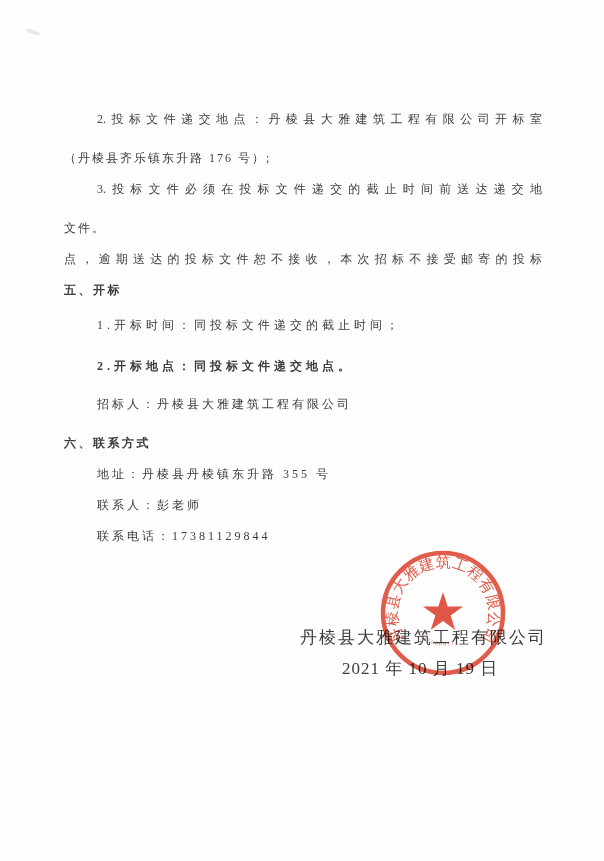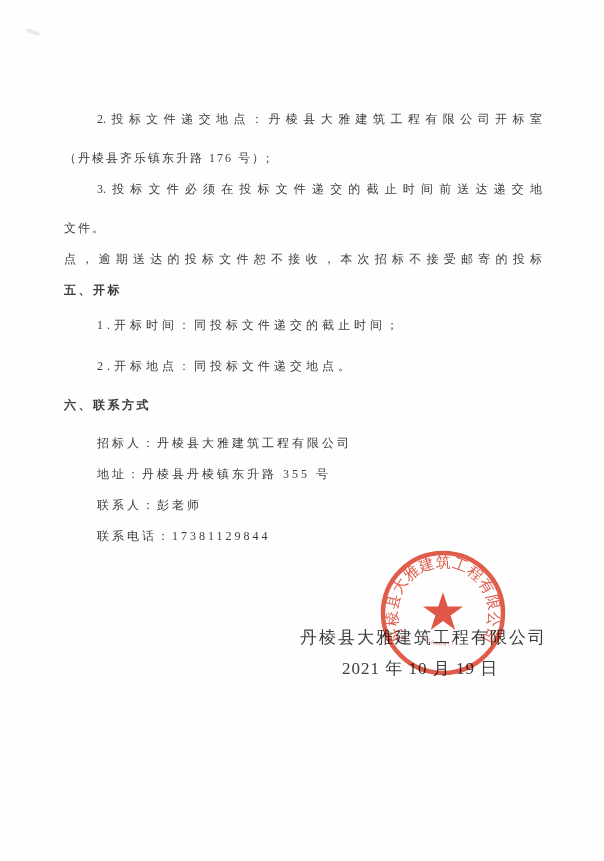--- a/index.html
+++ b/index.html
@@ -22,21 +22,21 @@
   .line{white-space:normal;}
   .indent{padding-left:33px;}
   .justify{text-align:justify;text-align-last:justify;}
   .ls2{letter-spacing:2px;margin-top:8px;}
   .ls3{letter-spacing:3px;}
   .ls4{letter-spacing:4px;}
   .heading{font-weight:bold;letter-spacing:2.5px;}
   .mt4{margin-top:4px;}
   .mt7{margin-top:7px;}
   .mt8{margin-top:8px;}
-  .mt10{margin-top:10px;}
+  .mt10{margin-top:10px;font-weight:bold;}
   .signature{
     position:absolute;left:300px;top:627px;width:240px;
     text-align:center;color:#3d3d3d;font-size:17px;line-height:22px;
   }
   .signature .company{letter-spacing:2px;white-space:nowrap;}
   .signature .date{margin-top:9px;letter-spacing:1px;white-space:nowrap;}
   .seal{
     position:absolute;left:376px;top:546px;width:134px;height:134px;
     mix-blend-mode:multiply;opacity:.95;pointer-events:none;
   }
@@ -51,22 +51,22 @@
 
   <div class="doc">
       <div class="line indent justify">2.投标文件递交地点：丹棱县大雅建筑工程有限公司开标室</div>
       <div class="line ls2">（丹棱县齐乐镇东升路 176 号）;</div>
       <div class="line indent justify">3.投标文件必须在投标文件递交的截止时间前送达递交地</div>
       <div class="line ls2">文件。</div>
       <div class="line justify">点，逾期送达的投标文件恕不接收，本次招标不接受邮寄的投标</div>
       <div class="line heading">五、开标</div>
       <div class="line indent ls4 mt4">1.开标时间：同投标文件递交的截止时间；</div>
       <div class="line indent ls4 mt10">2.开标地点：同投标文件递交地点。</div>
+      <div class="line indent ls3 mt7">招标人：丹棱县大雅建筑工程有限公司</div>
       <div class="line heading mt8">六、联系方式</div>
-      <div class="line indent ls3 mt7">招标人：丹棱县大雅建筑工程有限公司</div>
       <div class="line indent ls3">地址：丹棱县丹棱镇东升路 355 号</div>
       <div class="line indent ls3">联系人：彭老师</div>
       <div class="line indent ls3">联系电话：17381129844</div>
     </div>
 
   <div class="signature">
     <div class="company">丹棱县大雅建筑工程有限公司</div>
     <div class="date">2021 年 10 月 19 日</div>
   </div>
 

